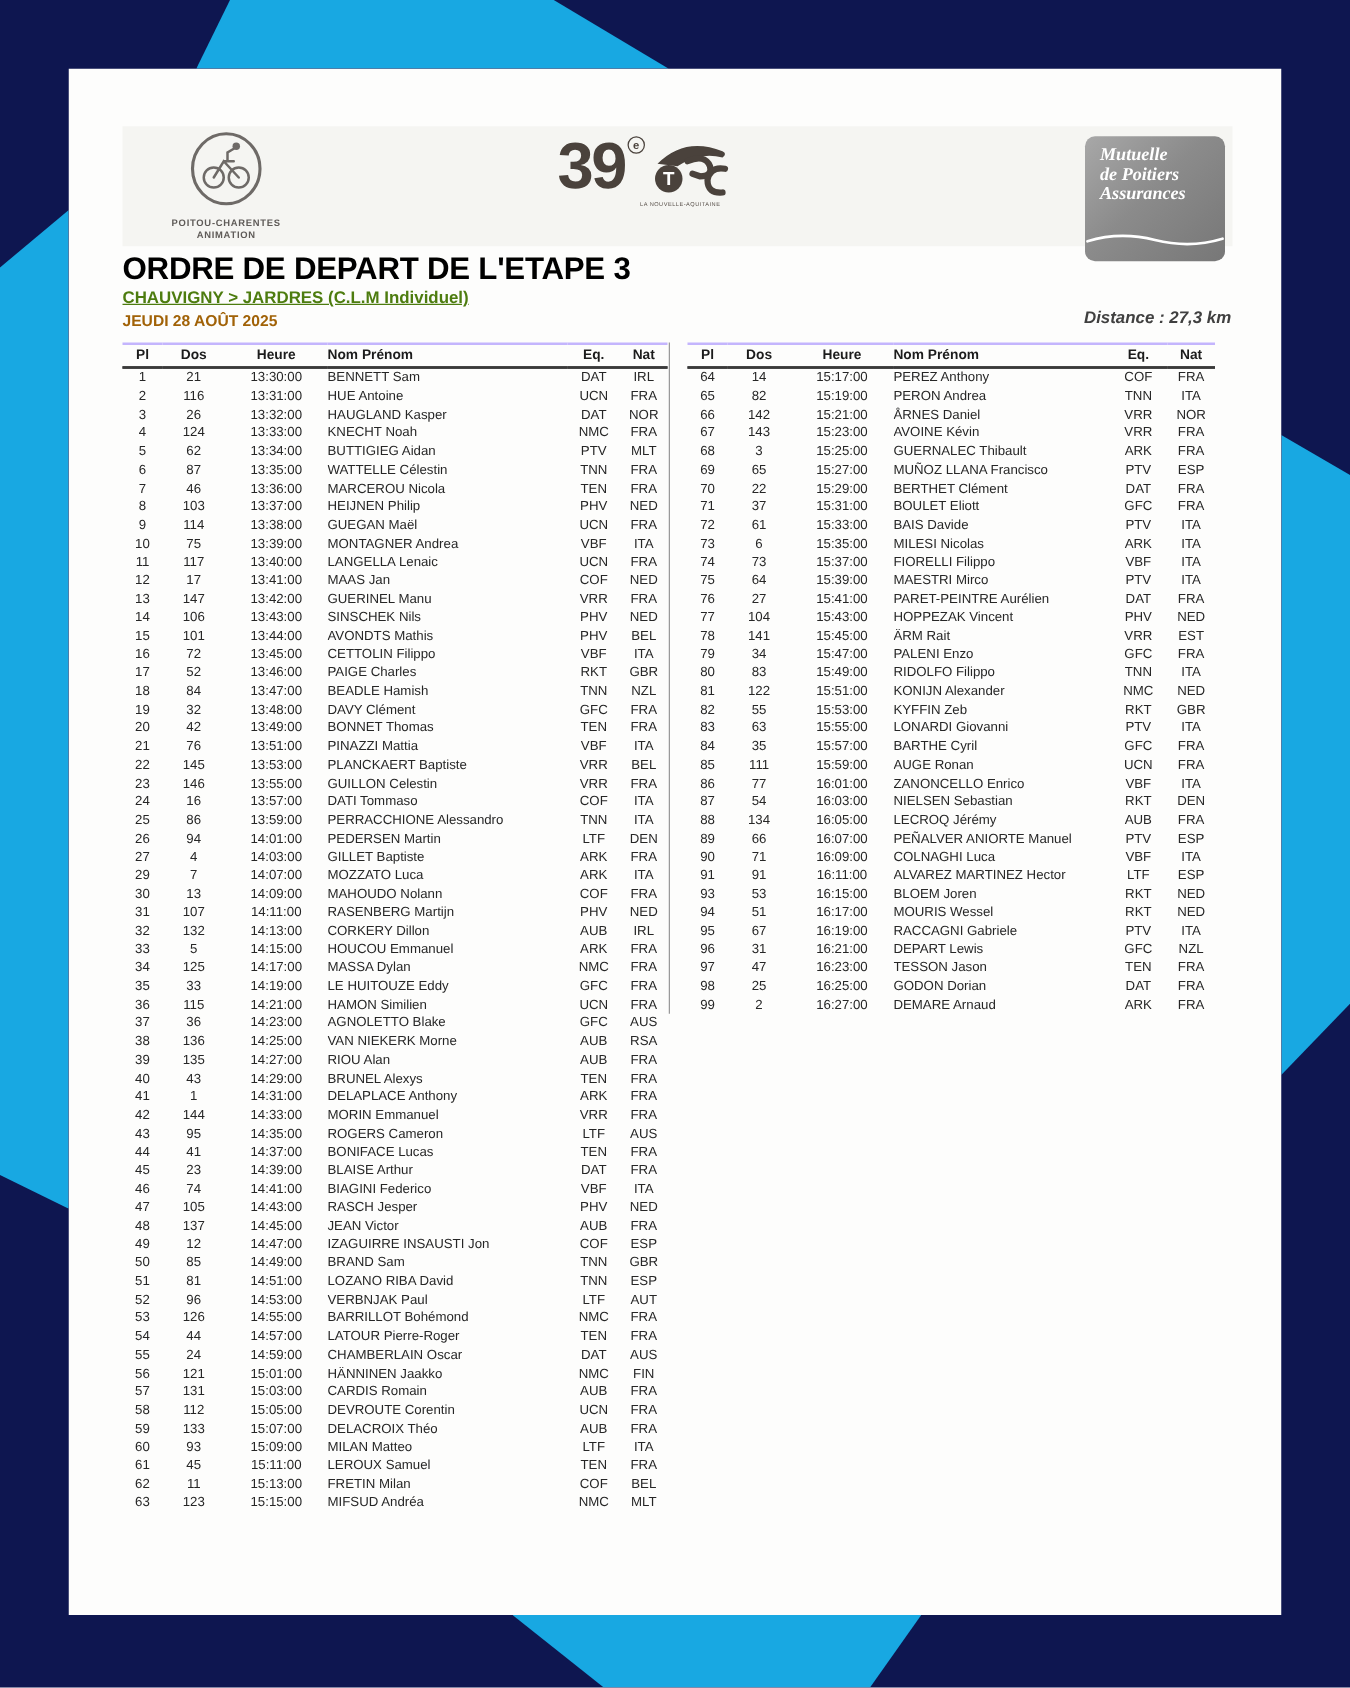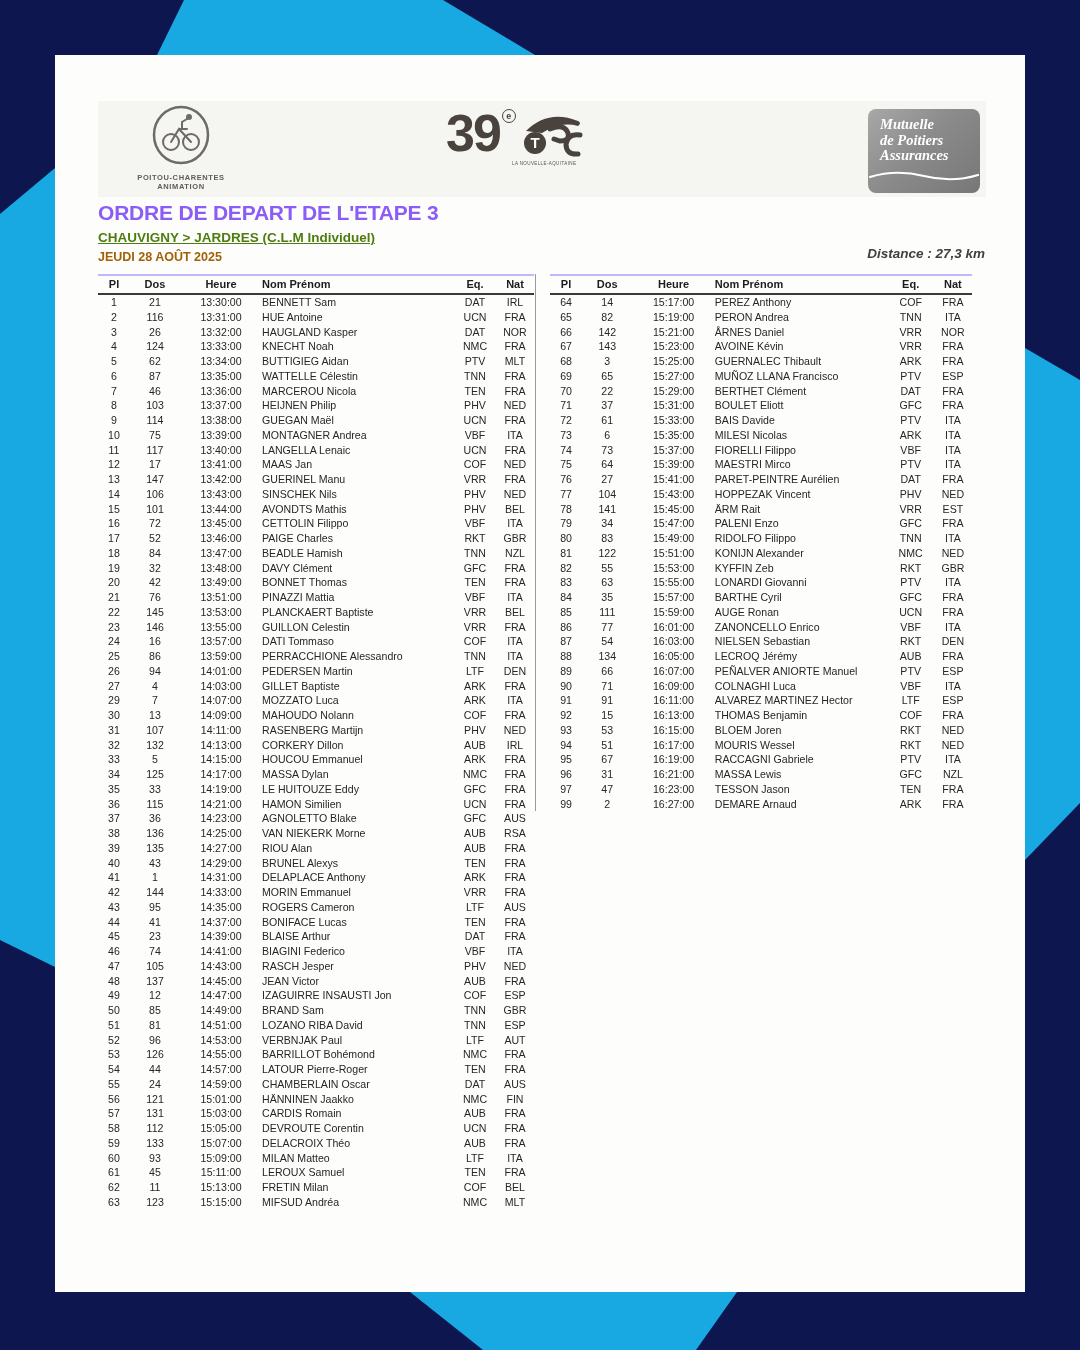--- a/index.html
+++ b/index.html
@@ -31,29 +31,29 @@
   
   .logo-tpc{position:absolute;left:348px;top:8px;width:200px;color:#4a423c;}
   .tpc-row{display:flex;align-items:flex-start;}
   .tpc-num{font-size:52px;font-weight:bold;line-height:48px;letter-spacing:-2px;font-family:"Liberation Sans",sans-serif;}
   .tpc-sup{display:inline-block;font-size:9px;font-weight:bold;border:1.2px solid #4a423c;border-radius:50%;
     width:12px;height:12px;line-height:12px;text-align:center;margin:0 4px 0 2px;}
   .tpc-cyclist{margin-top:2px;}
   .tpc-sub{font-size:4.5px;letter-spacing:.4px;margin:-2px 0 0 66px;color:#5a524c;}
   
   .logo-mutuelle{
-    position:absolute;right:6px;top:8px;width:112px;height:84px;border-radius:8px;
+    position:absolute;right:6px;top:8px;width:112px;height:100px;border-radius:8px;
     background:linear-gradient(135deg,#a8a8a8 0%,#8b8b8b 45%,#777 100%);
     color:#fff;padding:8px 0 0 12px;box-sizing:border-box;
     font-family:"Liberation Serif", serif;font-style:italic;font-weight:bold;
   }
   .logo-mutuelle .ml{font-size:14.5px;line-height:15.5px;display:block;}
   .mutuelle-wave{position:absolute;left:0;bottom:10px;width:112px;height:16px;}
   
-  .doc-title{position:absolute;left:43px;top:146px;font-size:21px;font-weight:bold;letter-spacing:-.2px;color:#8b5cf6;}
+  .doc-title{position:absolute;left:43px;top:146px;font-size:25px;font-weight:bold;letter-spacing:-.2px;color:#000000;}
   .doc-route{position:absolute;left:43px;top:175px;font-size:13.5px;font-weight:bold;text-decoration:underline;color:#4d7c0f;}
   .doc-date{position:absolute;left:43px;top:195px;font-size:12.5px;font-weight:bold;color:#a16207;}
   .doc-distance{position:absolute;right:40px;top:191px;font-size:13.5px;font-weight:bold;font-style:italic;color:#404040;}
   
   .tables{position:absolute;left:43px;top:219px;width:888px;display:flex;align-items:flex-start;}
   table{border-collapse:collapse;table-layout:fixed;}
   .t-left{width:436px;}
   .t-right{width:422px;}
   .t-right-wrap{border-left:1px solid #9a9a9a;padding-left:14px;margin-left:1px;}
   thead tr{border-top:2px solid #c4b5fd;border-bottom:2px solid #3a3a3a;}
@@ -881,28 +881,20 @@
             </tr>
             <tr>
               <td class="c-pl">91</td>
               <td class="c-dos">91</td>
               <td class="c-heure">16:11:00</td>
               <td class="c-nom">ALVAREZ MARTINEZ Hector</td>
               <td class="c-eq">LTF</td>
               <td class="c-nat">ESP</td>
             </tr>
             <tr>
-              <td class="c-pl">92</td>
-              <td class="c-dos">15</td>
-              <td class="c-heure">16:13:00</td>
-              <td class="c-nom">THOMAS Benjamin</td>
-              <td class="c-eq">COF</td>
-              <td class="c-nat">FRA</td>
-            </tr>
-            <tr>
               <td class="c-pl">93</td>
               <td class="c-dos">53</td>
               <td class="c-heure">16:15:00</td>
               <td class="c-nom">BLOEM Joren</td>
               <td class="c-eq">RKT</td>
               <td class="c-nat">NED</td>
             </tr>
             <tr>
               <td class="c-pl">94</td>
               <td class="c-dos">51</td>
@@ -916,33 +908,41 @@
               <td class="c-dos">67</td>
               <td class="c-heure">16:19:00</td>
               <td class="c-nom">RACCAGNI Gabriele</td>
               <td class="c-eq">PTV</td>
               <td class="c-nat">ITA</td>
             </tr>
             <tr>
               <td class="c-pl">96</td>
               <td class="c-dos">31</td>
               <td class="c-heure">16:21:00</td>
-              <td class="c-nom">MASSA Lewis</td>
+              <td class="c-nom">DEPART Lewis</td>
               <td class="c-eq">GFC</td>
               <td class="c-nat">NZL</td>
             </tr>
             <tr>
               <td class="c-pl">97</td>
               <td class="c-dos">47</td>
               <td class="c-heure">16:23:00</td>
               <td class="c-nom">TESSON Jason</td>
               <td class="c-eq">TEN</td>
               <td class="c-nat">FRA</td>
             </tr>
             <tr>
+              <td class="c-pl">98</td>
+              <td class="c-dos">25</td>
+              <td class="c-heure">16:25:00</td>
+              <td class="c-nom">GODON Dorian</td>
+              <td class="c-eq">DAT</td>
+              <td class="c-nat">FRA</td>
+            </tr>
+            <tr>
               <td class="c-pl">99</td>
               <td class="c-dos">2</td>
               <td class="c-heure">16:27:00</td>
               <td class="c-nom">DEMARE Arnaud</td>
               <td class="c-eq">ARK</td>
               <td class="c-nat">FRA</td>
             </tr>
           </tbody>
       </table>
     </div>

